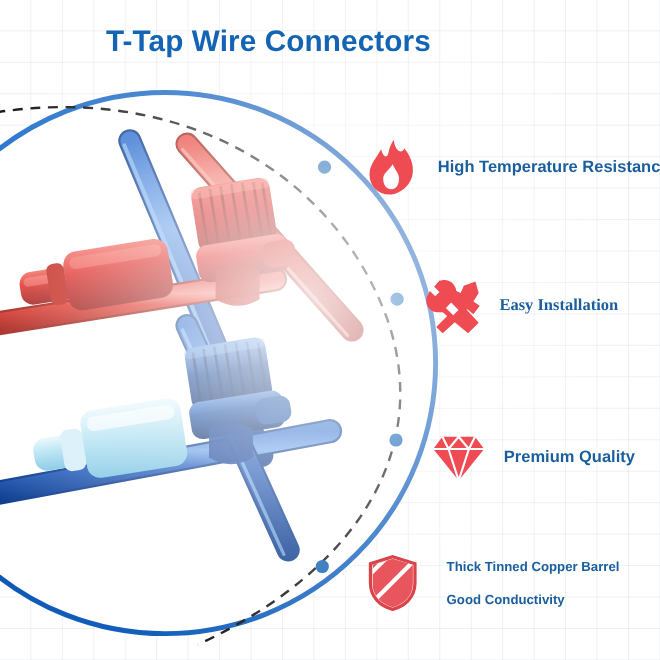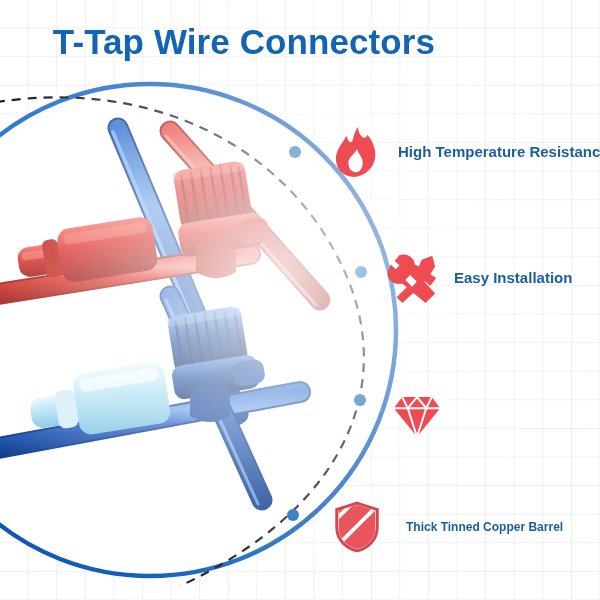--- a/index.html
+++ b/index.html
@@ -21,21 +21,21 @@
   #vignette{
     position:absolute;left:0;top:0;width:600px;height:600px;
     background:radial-gradient(circle at 46% 46%, rgba(255,255,255,.85) 0%, rgba(255,255,255,.25) 46%, rgba(255,255,255,0) 72%);
     pointer-events:none;
   }
 
   
   #title{
     position:absolute;left:0;top:22px;width:488px;
     text-align:center;
-    font-size:35px;font-weight:bold;letter-spacing:.1px;
+    font-size:27px;font-weight:bold;letter-spacing:.1px;
     color:#1464b4;
     text-shadow:0 1px 0 rgba(255,255,255,.8);
   }
 
   
   #product-art{position:absolute;left:0;top:0;width:600px;height:600px;}
 
   
   .feature{
     position:absolute;display:flex;align-items:center;
@@ -46,21 +46,21 @@
   }
   .feature .flabels{
     margin-left:14px;display:flex;flex-direction:column;justify-content:center;
   }
   .feature .flabel{
     color:#1a5e9e;font-weight:bold;font-size:15px;
     line-height:30px;white-space:nowrap;
     text-shadow:0 1px 0 rgba(255,255,255,.75);
   }
   #feature-0{left:330px;top:125px;}
-  #feature-1{left:386px;top:251px;}
+  #feature-1{left:386px;top:251px;font-family:Liberation Serif, serif;}
   #feature-2{left:390px;top:389px;}
   #feature-3{left:330px;top:500px;}
   #feature-3 .flabels{margin-left:22px;}
   #feature-3 .flabel{font-size:12px;line-height:30px;}
 </style>
 </head>
 <body>
 
 <div id="grid-bg"></div>
 
@@ -249,20 +249,23 @@
 <div class="feature" id="feature-2">
   <div class="ficon">
     <svg viewBox="0 0 54 48" width="50" height="45" xmlns="http://www.w3.org/2000/svg">
       <path d="M2 15 L11 3 L43 3 L52 15 L27 46 Z" fill="#ee4b52"></path>
       <g stroke="#ffffff" stroke-width="2.1" fill="none">
         <path d="M2 15 L52 15"></path>
         <path d="M11 3 L17 15 L27 3 L37 15 L43 3"></path>
         <path d="M17 15 L27 46 L37 15"></path>
       </g>
     </svg>
+  </div>
+  <div class="flabels">
+    <div class="flabel">Premium Quality</div>
   </div>
 </div>
 
 <div class="feature" id="feature-3">
   <div class="ficon">
     <svg viewBox="0 0 50 56" width="46" height="52" xmlns="http://www.w3.org/2000/svg">
       <defs>
         <clipPath id="shClip">
           <path d="M25 4 L45 10 L45 28 C45 41 36 49 25 52 C14 49 5 41 5 28 L5 10 Z"></path>
         </clipPath>
@@ -272,14 +275,15 @@
         <rect x="0" y="0" width="50" height="56" fill="#e8555c"></rect>
         <g stroke="#ffffff" stroke-width="4.2">
           <line x1="-10" y1="32" x2="40" y2="-18"></line>
           <line x1="-4" y1="56" x2="56" y2="-4"></line>
         </g>
       </g>
     </svg>
   </div>
   <div class="flabels">
     <div class="flabel">Thick Tinned Copper Barrel</div>
+    <div class="flabel">Good Conductivity</div>
   </div>
 </div>
 
 </body></html>

